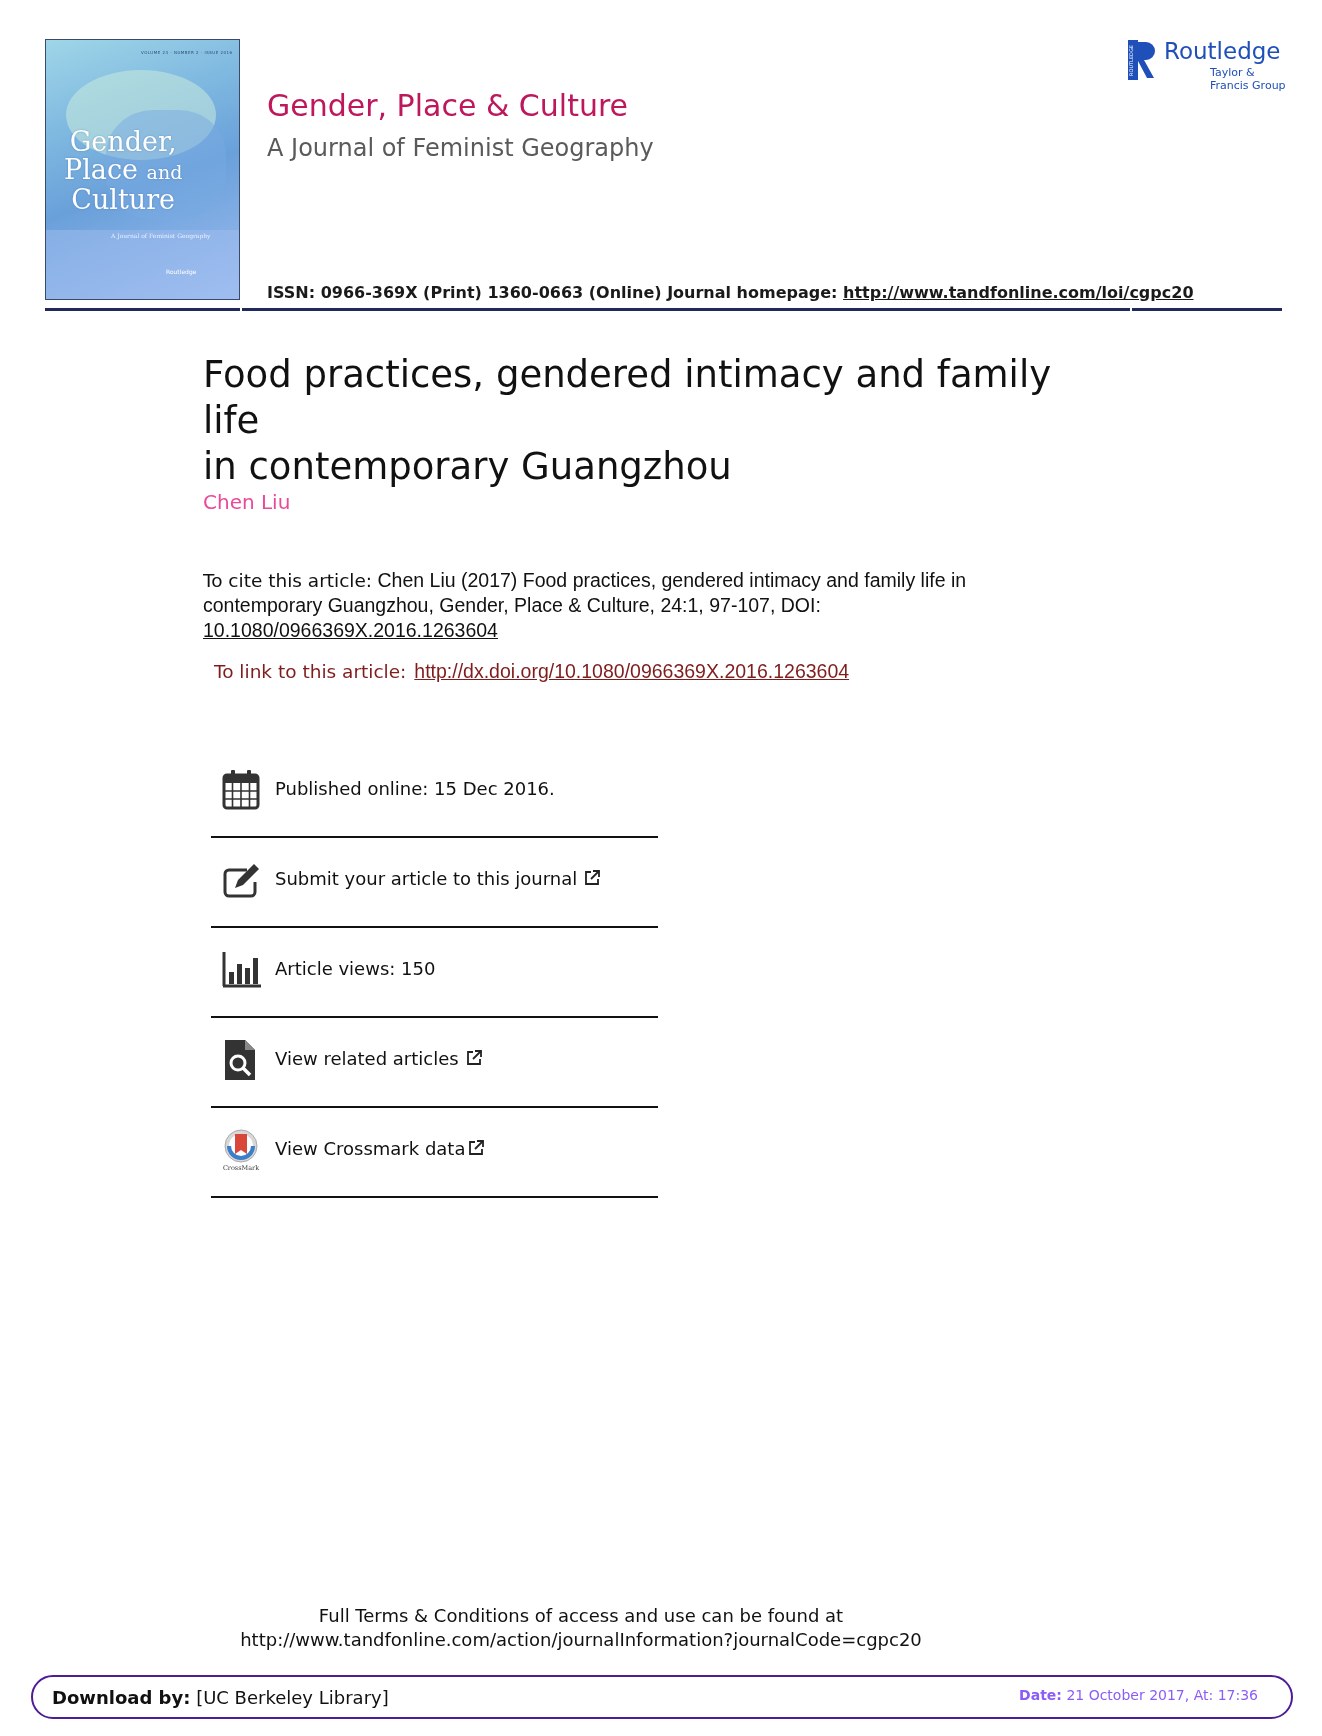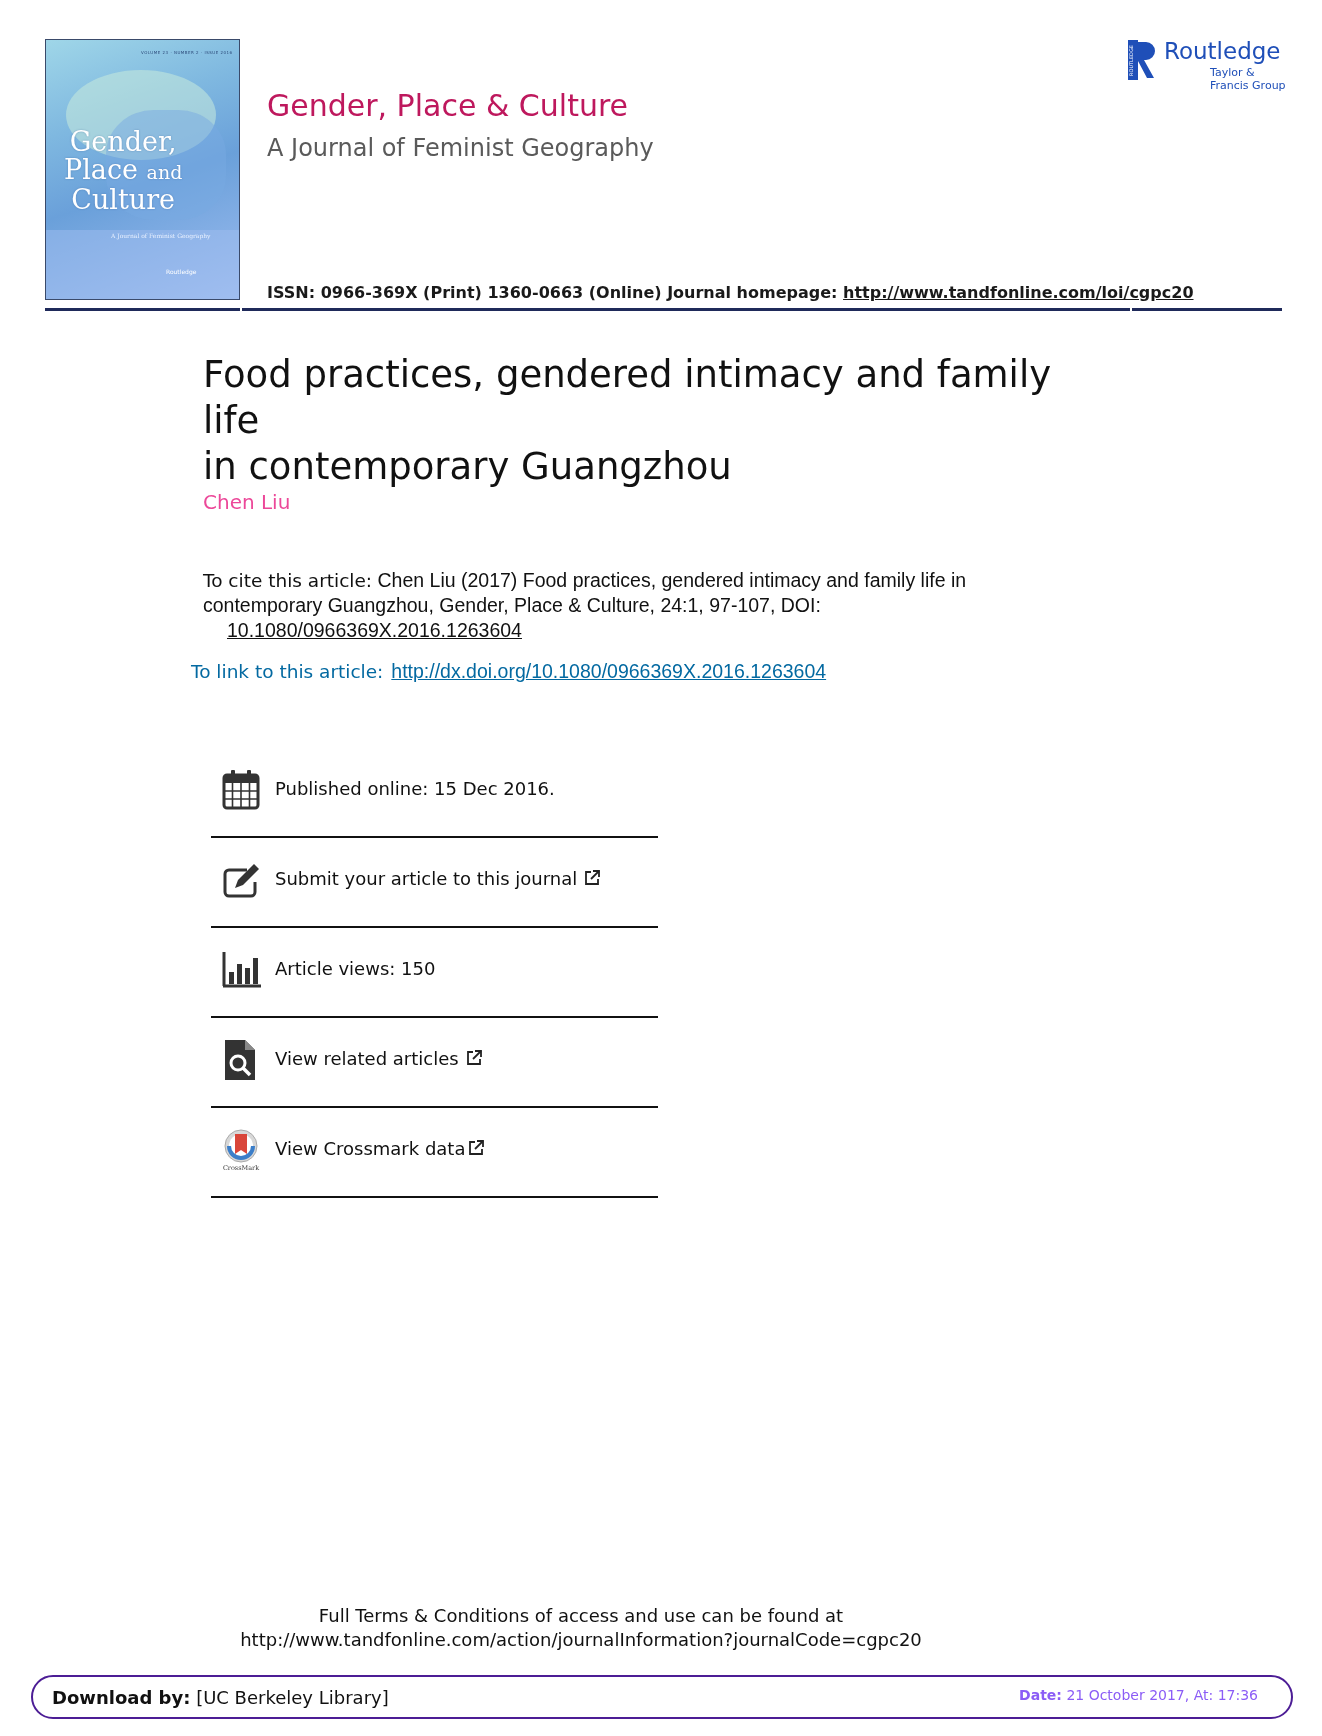--- a/index.html
+++ b/index.html
@@ -37,22 +37,22 @@
     .issn-line .link { text-decoration: underline; }
 
     .rule-top { position: absolute; left: 45px; top: 308px; width: 1237px; height: 3px; background: #1f2a5a; }
     .rule-top .gap { position: absolute; top: 0; width: 2px; height: 3px; background: #ffffff; }
 
     .article-title { position: absolute; left: 203px; top: 352px; width: 900px; font-size: 37px; line-height: 46px; color: #111; }
     .author { position: absolute; left: 203px; top: 490px; font-size: 20px; color: #ec4899; }
 
     .cite { position: absolute; left: 203px; top: 568px; width: 780px; font-family: "Liberation Sans", sans-serif; font-size: 19.5px; line-height: 25px; color: #111; }
     .cite .lbl { font-family: "DejaVu Sans", sans-serif; font-weight: 400; font-size: 18.5px; }
-    .cite .doi { text-decoration: underline; margin-left: 24px; }
-    .link-line { position: absolute; left: 191px; top: 660px; font-size: 18.5px; color: #0369a1; }
+    .cite .doi { text-decoration: underline; }
+    .link-line { position: absolute; left: 214px; top: 660px; font-size: 18.5px; color: #7f1d1d; }
     .link-line .url { font-family: "Liberation Sans", sans-serif; font-size: 19.5px; text-decoration: underline; margin-left: 8px; }
 
     .info-list { position: absolute; left: 211px; top: 748px; width: 447px; }
     .info-item { position: relative; height: 90px; }
     .info-item.sep { border-bottom: 2px solid #111; }
     .info-item .icon { position: absolute; left: 10px; top: 20px; width: 40px; height: 44px; }
     .info-item .label { position: absolute; left: 64px; top: 30px; font-size: 18px; color: #111; white-space: nowrap; }
     .info-item .ext { display: inline-block; width: 18px; height: 18px; vertical-align: -2px; margin-left: 6px; }
 
     .terms { position: absolute; left: 0; top: 1604px; width: 1162px; text-align: center; font-size: 18px; line-height: 24px; color: #111; }

